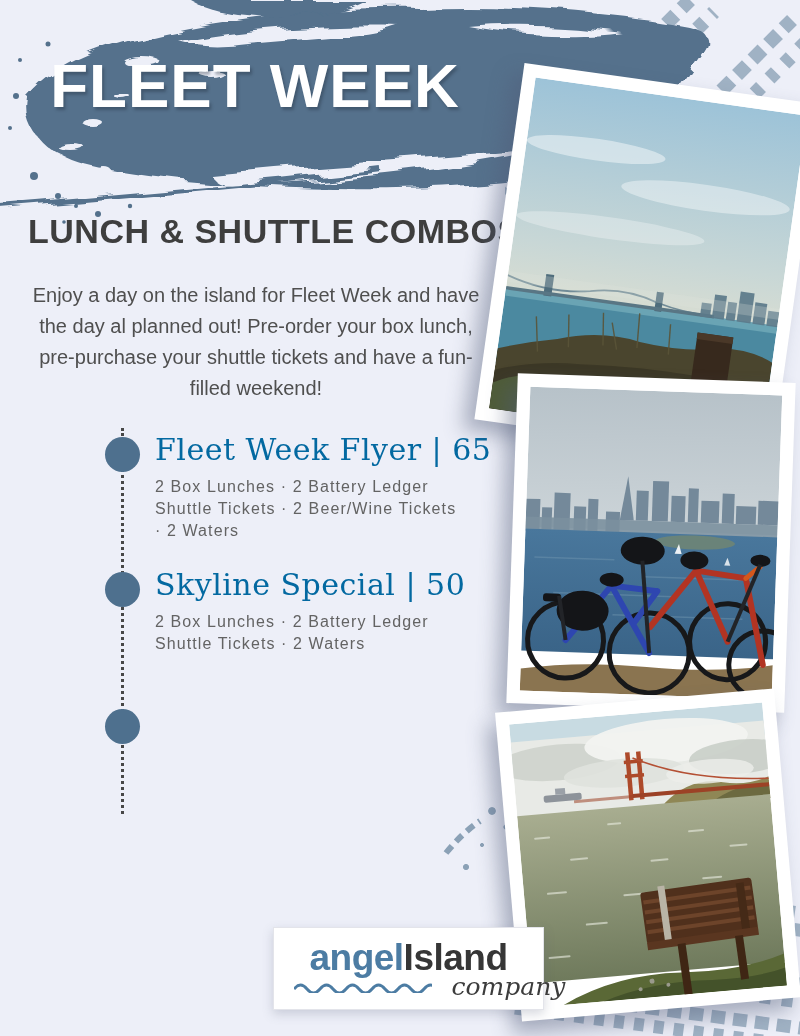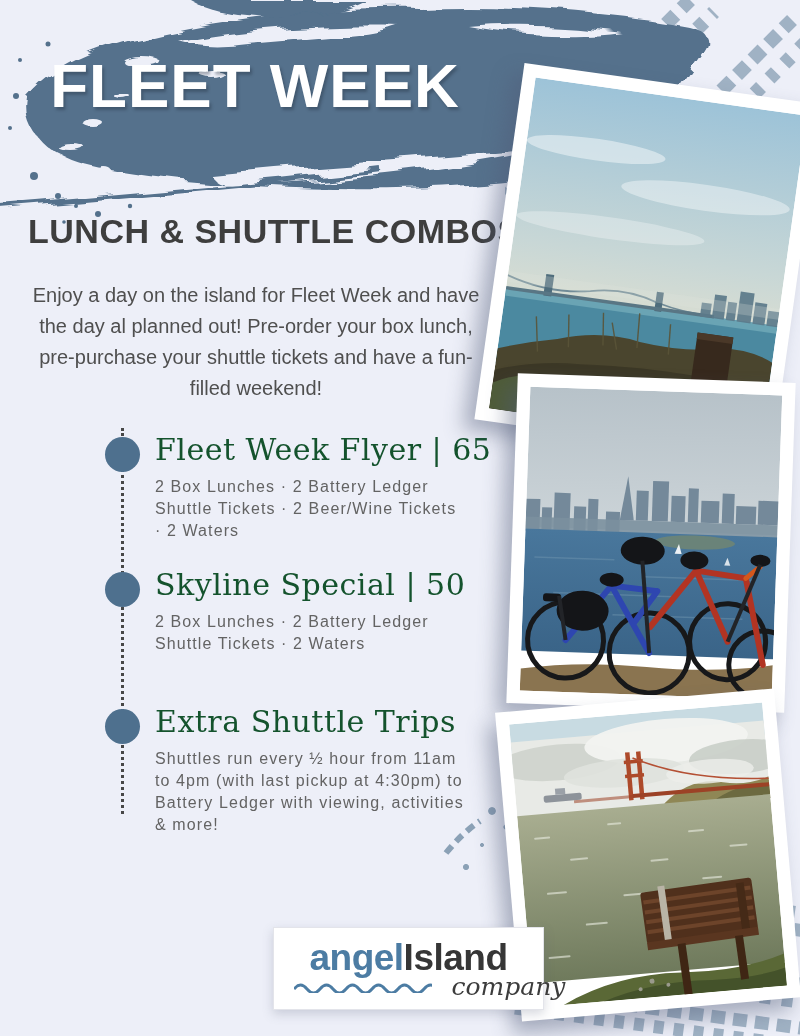--- a/index.html
+++ b/index.html
@@ -47,21 +47,21 @@
   }
   .bullet{
     position:absolute;left:105px;width:35px;height:35px;border-radius:50%;
     background:#4e708e;z-index:3;
   }
   #bullet-1{top:437px;} #bullet-2{top:572px;} #bullet-3{top:709px;}
   .special{position:absolute;left:155px;z-index:2;width:340px;}
   #special-1{top:432px;} #special-2{top:567px;} #special-3{top:704px;}
   .special-title{
     margin:0;font-family:"DejaVu Serif",serif;font-weight:400;
-    font-size:30px;color:#14532d;letter-spacing:.5px;white-space:nowrap;
+    font-size:30px;color:#0369a1;letter-spacing:.5px;white-space:nowrap;
   }
   .special-desc{
     margin:9px 0 0 0;width:312px;
     font-size:16px;line-height:22px;color:#636363;letter-spacing:1.1px;
   }
   
   .polaroid{
     position:absolute;background:#ffffff;padding:13px;z-index:4;
     box-shadow:-10px 12px 20px rgba(80,92,120,.45);
   }
@@ -180,24 +180,20 @@
     <p class="special-desc">2 Box Lunches · 2 Battery Ledger Shuttle Tickets · 2 Beer/Wine Tickets · 2 Waters</p>
   </div>
 
   <div class="bullet" id="bullet-2"></div>
   <div class="special" id="special-2">
     <h3 class="special-title">Skyline Special | 50</h3>
     <p class="special-desc">2 Box Lunches · 2 Battery Ledger Shuttle Tickets · 2 Waters</p>
   </div>
 
   <div class="bullet" id="bullet-3"></div>
-  <div class="special" id="special-3">
-    <h3 class="special-title">Extra Shuttle Trips</h3>
-    <p class="special-desc">Shuttles run every ½ hour from 11am to 4pm (with last pickup at 4:30pm) to Battery Ledger with viewing, activities &amp; more!</p>
-  </div>
 
   <div class="polaroid" id="photo-1">
     <svg width="100%" height="100%" viewBox="0 0 274 308" preserveAspectRatio="none">
       <defs>
         <linearGradient id="sky1" x1="0" y1="0" x2="0" y2="1">
           <stop offset="0" stop-color="#9dc3d8"></stop>
             <stop offset="0.75" stop-color="#c8d7d6"></stop>
             <stop offset="1" stop-color="#d8ddd2"></stop>
         </linearGradient>
       </defs>

